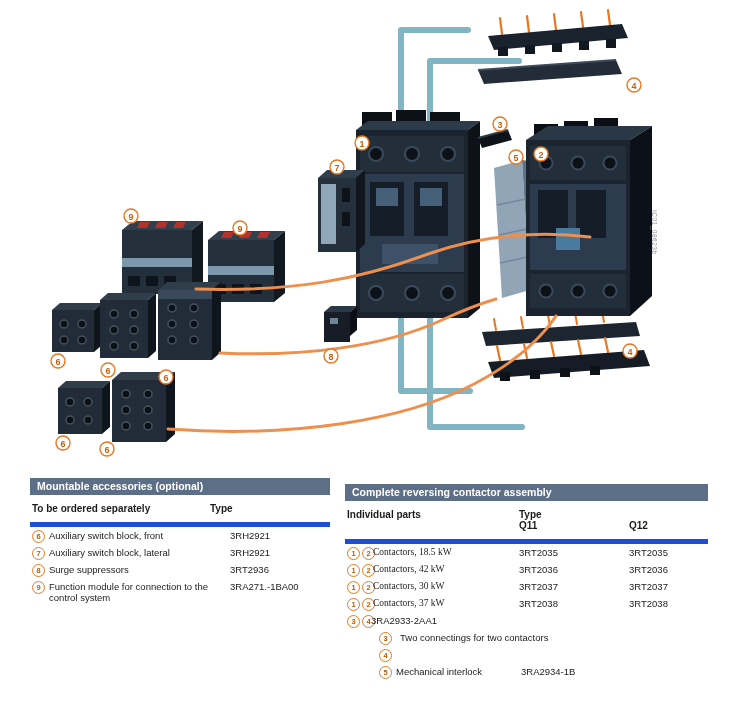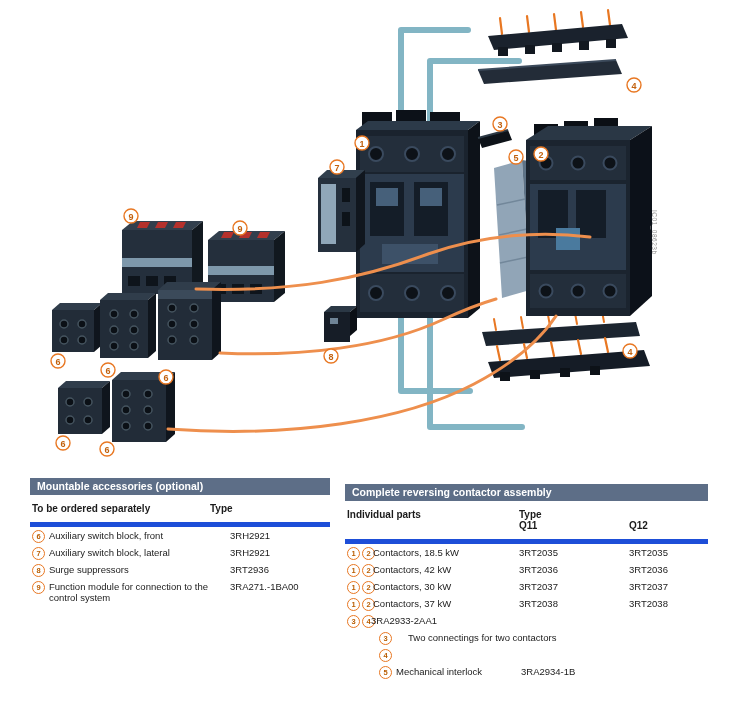--- a/index.html
+++ b/index.html
@@ -25,26 +25,26 @@
   .acc .ht{flex:1;}
   .acc .co{margin-right:4px;}
   .acc .a-label{width:163px;padding-right:18px;}
   .acc .a-type{flex:1;}
 
   
   .asm .hi{width:172px;}
   .asm .htq{width:110px;display:flex;flex-direction:column;}
   .asm .hq12{flex:1;padding-top:11px;}
   .asm .badges{display:flex;width:24px;min-width:24px;gap:2px;}
-  .asm .r-label{width:146px;padding-left:2px;}
+  .asm .r-label{width:146px;padding-left:2px;font-family:Liberation Serif, serif;}
   .asm .r-label.narrow{padding-right:66px;}
   .asm .r-q11{width:110px;}
   .asm .r-q12{flex:1;}
   .asm .row.sub{padding-left:34px;}
-  .asm .sub-label{max-width:225px;padding-left:16px;}
+  .asm .sub-label{max-width:225px;padding-left:8px;}
   .asm .row.final{padding-left:34px;}
   .asm .f-label{width:125px;padding-left:4px;}
 </style>
 </head>
 <body>
 
 <svg class="diagram" viewBox="0 0 736 470" width="736" height="470" xmlns="http://www.w3.org/2000/svg">
 
   <g stroke="#82b5c4" stroke-width="6" fill="none" stroke-linejoin="round" stroke-linecap="round">
     <path d="M 468 30 L 401 30 L 401 391 L 470 391"></path>

